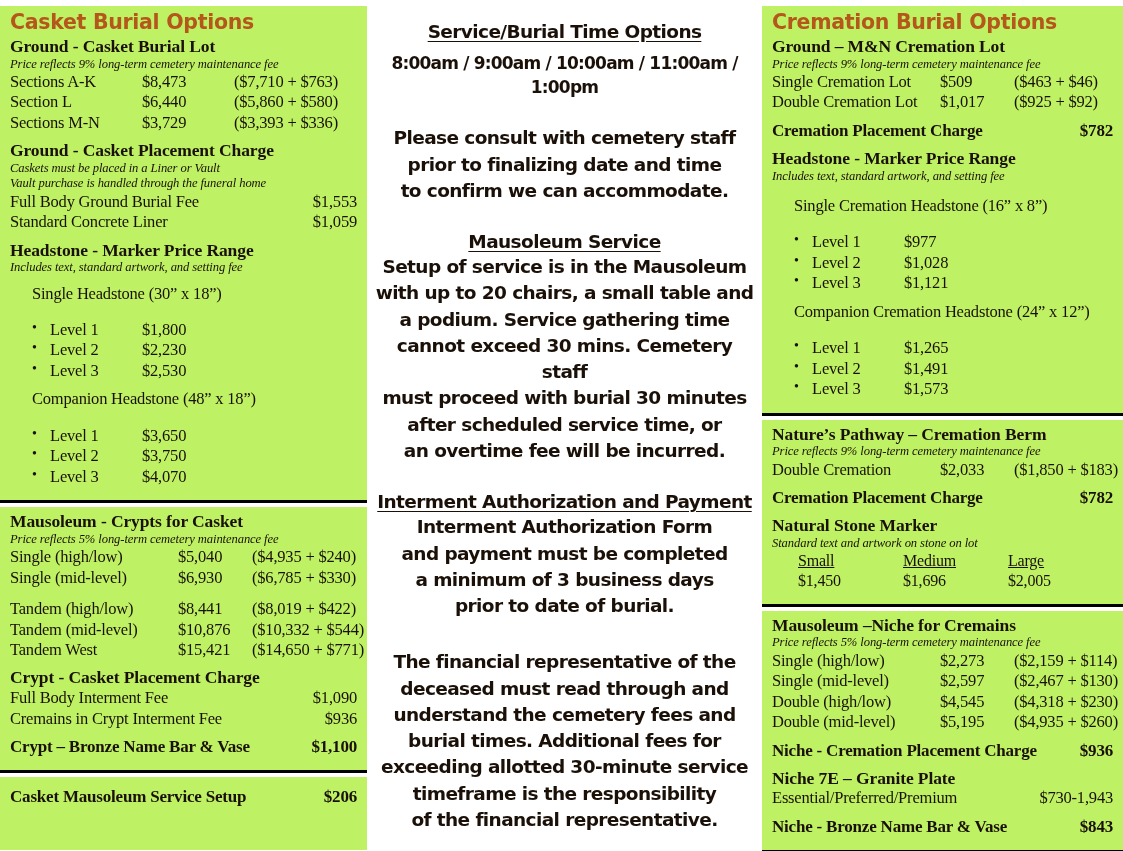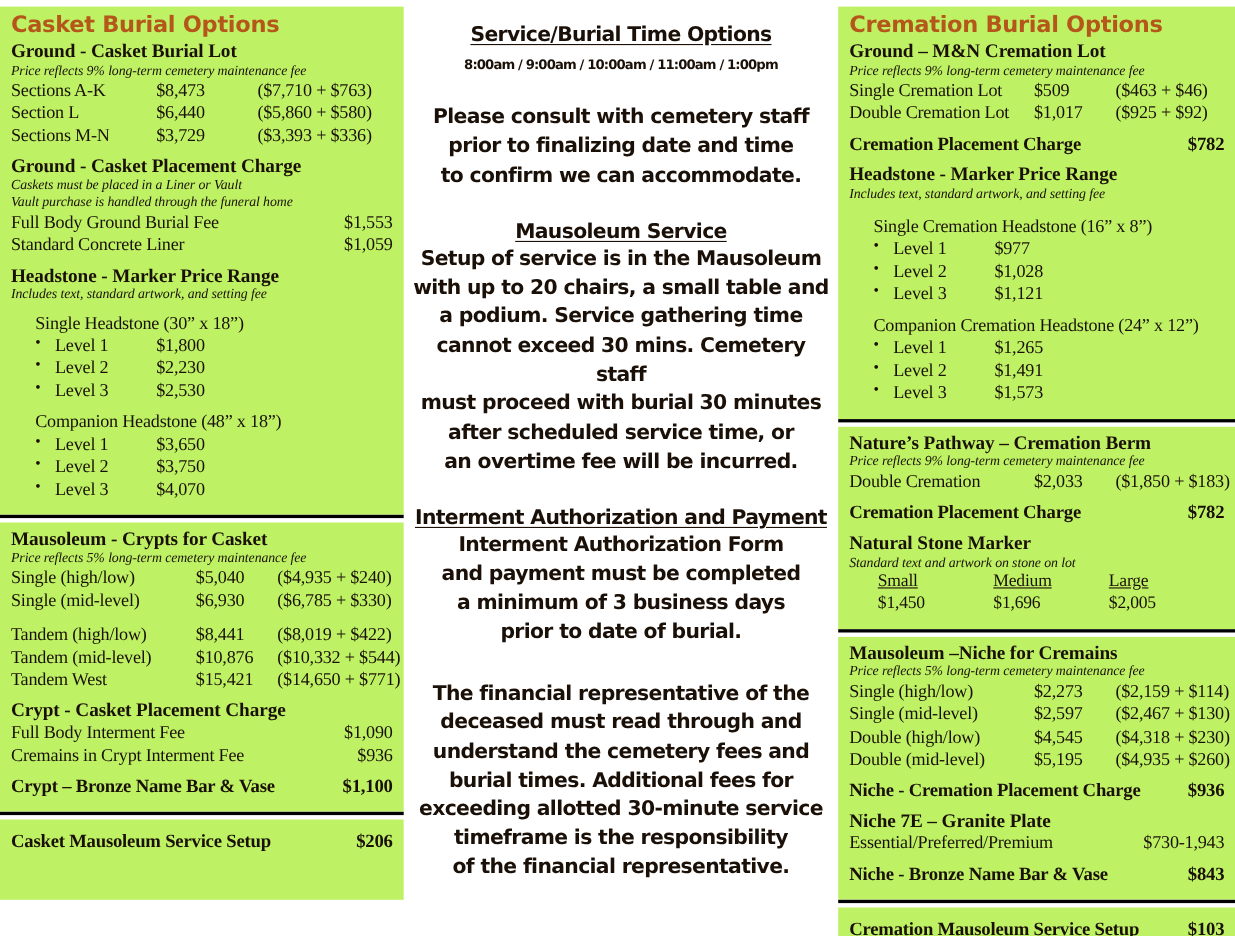--- a/index.html
+++ b/index.html
@@ -106,21 +106,21 @@
 
   .sub-title {
     font-size: 16.5px;
     line-height: 1.3;
     margin-left: 22px;
     letter-spacing: -0.2px;
     white-space: nowrap;
   }
   ul.levels {
     list-style: none;
-    margin: 0 0 0 0;
+    margin: 16px 0 0 0;
     padding: 0;
   }
   ul.levels li {
     display: flex;
     font-size: 16.5px;
     line-height: 1.24;
     letter-spacing: -0.2px;
     white-space: nowrap;
     padding-left: 40px;
     position: relative;
@@ -162,21 +162,21 @@
     margin: 0;
   }
   .c-body {
     font-family: "DejaVu Sans", sans-serif;
     font-weight: bold;
     font-size: 18.5px;
     line-height: 1.42;
     letter-spacing: -0.6px;
     margin: 0;
   }
-  .c-body.times { font-size: 12px; letter-spacing: -0.8px; }
+  .c-body.times { font-size: 17px; letter-spacing: -0.8px; }
 </style>
 </head>
 <body>
 
 <div class="page">
 
   <div class="col-left">
 
     <div class="panel">
       <div class="brand-title">Casket Burial Options</div>

